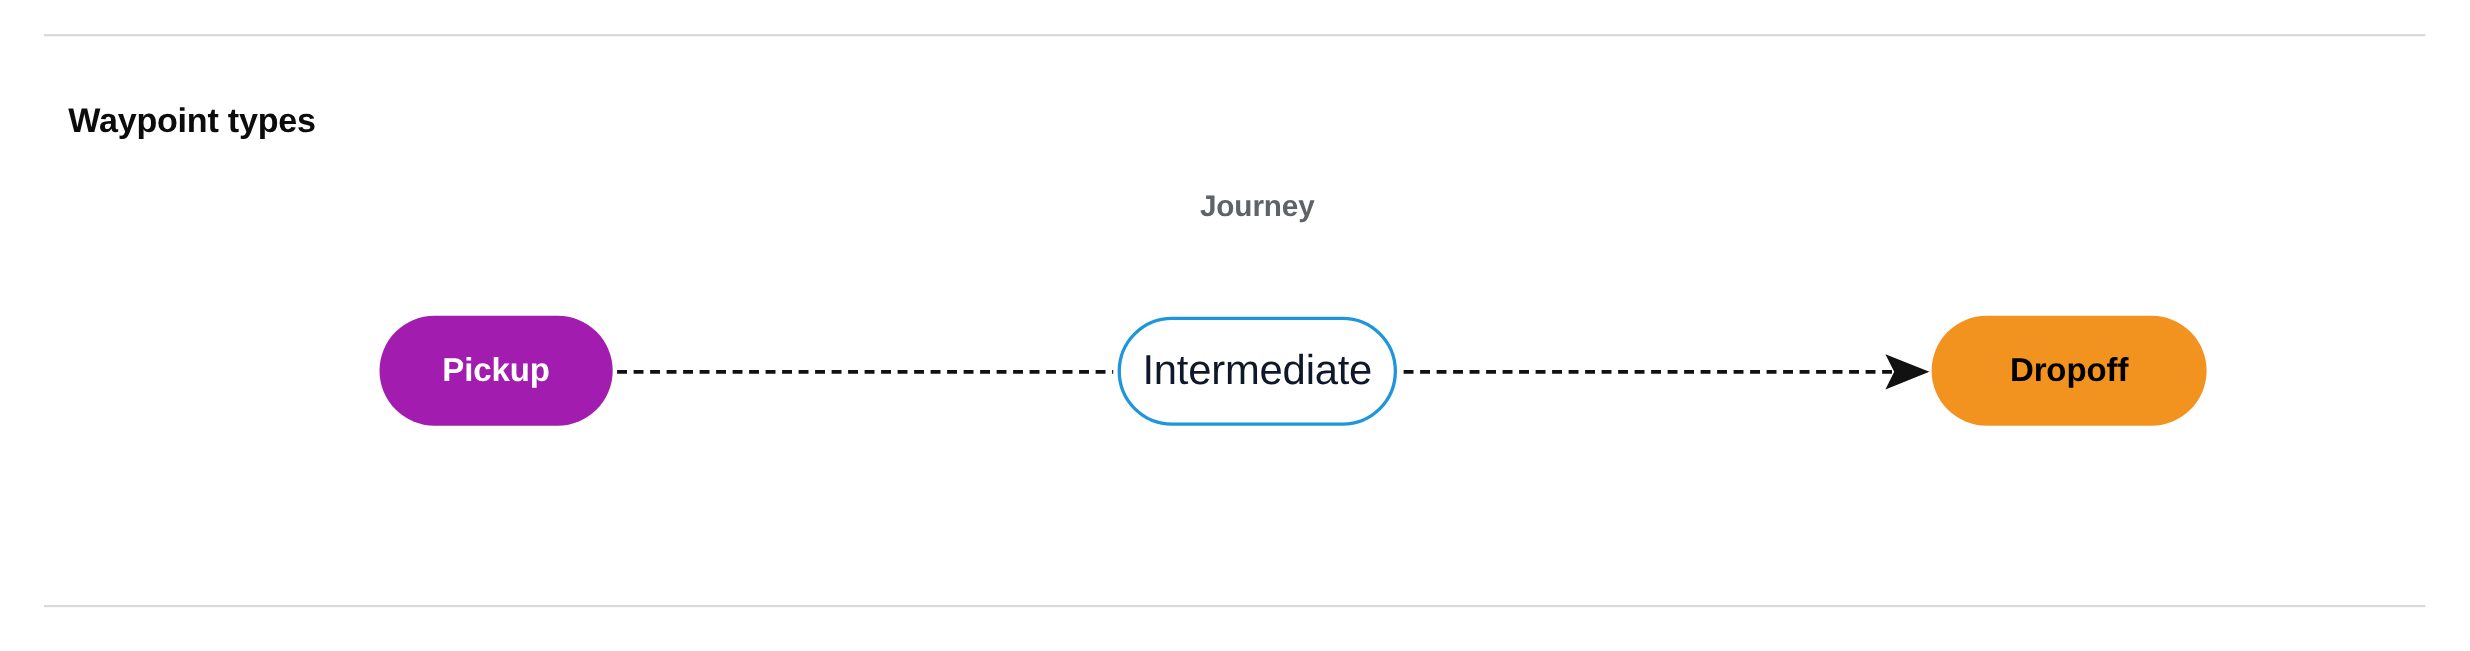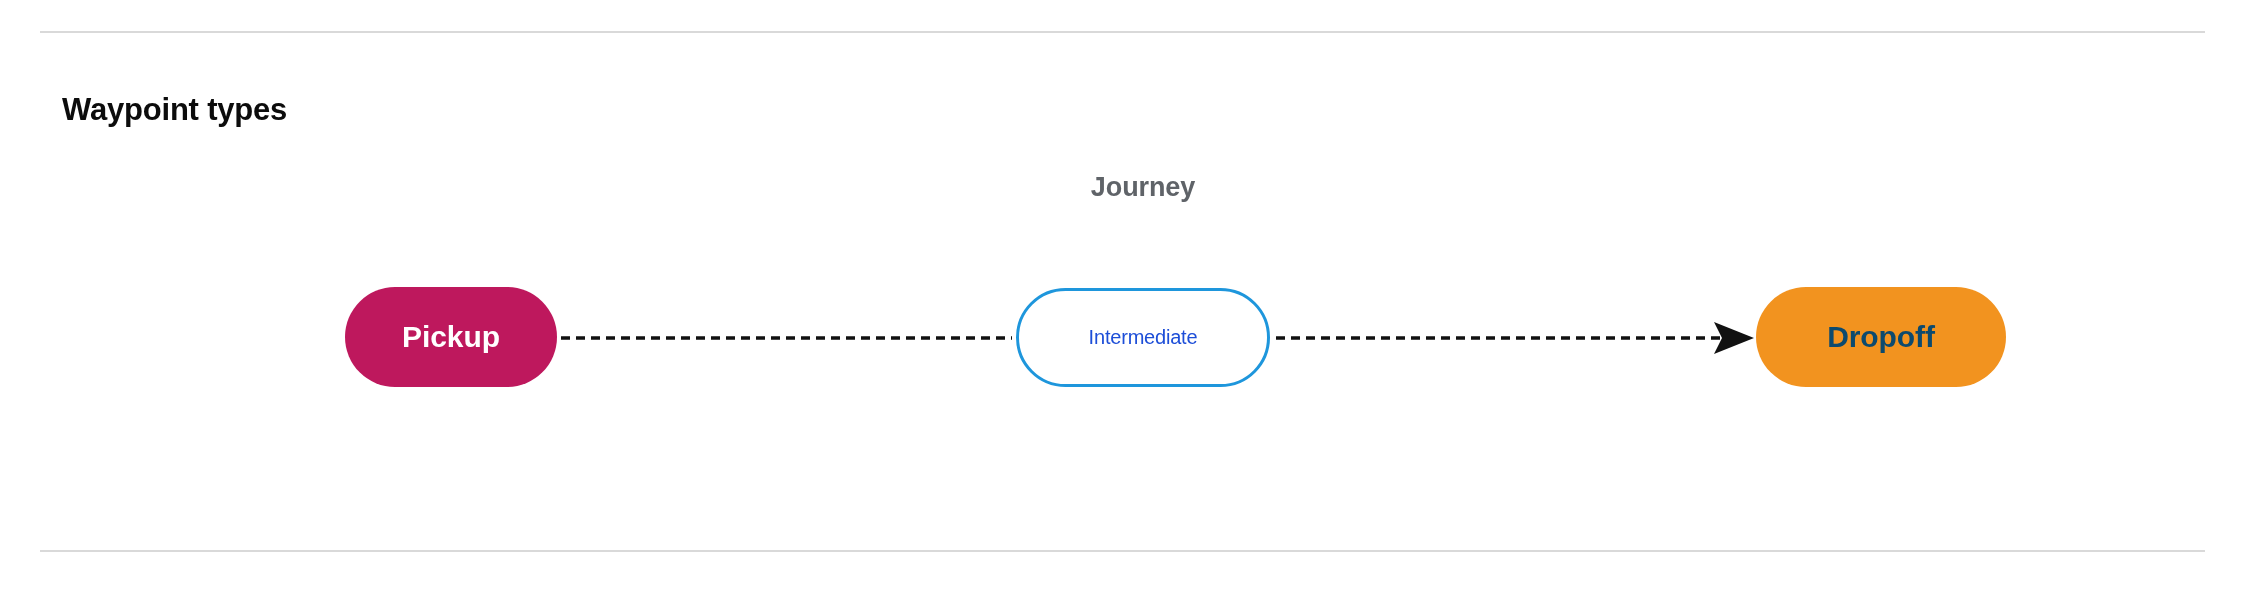--- a/index.html
+++ b/index.html
@@ -84,49 +84,49 @@
     box-sizing: border-box;
     border-radius: 999px;
     white-space: nowrap;
   }
 
   .node-pickup {
     left: 345px;
     top: 283px;
     width: 212px;
     height: 100px;
-    background: #be185d;
+    background: #a21caf;
     color: #ffffff;
     font-size: 30px;
     font-weight: bold;
     letter-spacing: -0.1px;
     text-align: right;
   }
 
   .node-dropoff {
     left: 1756px;
     top: 283px;
     width: 250px;
     height: 100px;
     background: #f2931f;
-    color: #0c4a6e;
+    color: #000000;
     font-size: 30px;
     font-weight: bold;
     letter-spacing: -0.1px;
   }
 
   .node-intermediate {
     left: 1016px;
     top: 284px;
     width: 254px;
     height: 99px;
     background: #ffffff;
     border: 3px solid #1e96dc;
-    color: #1d4ed8;
-    font-size: 20px;
+    color: #0f172a;
+    font-size: 38px;
     font-weight: normal;
     letter-spacing: -0.2px;
   }
 </style>
 </head>
 <body>
 
 <div class="section">
 
   <div class="divider top"></div>

